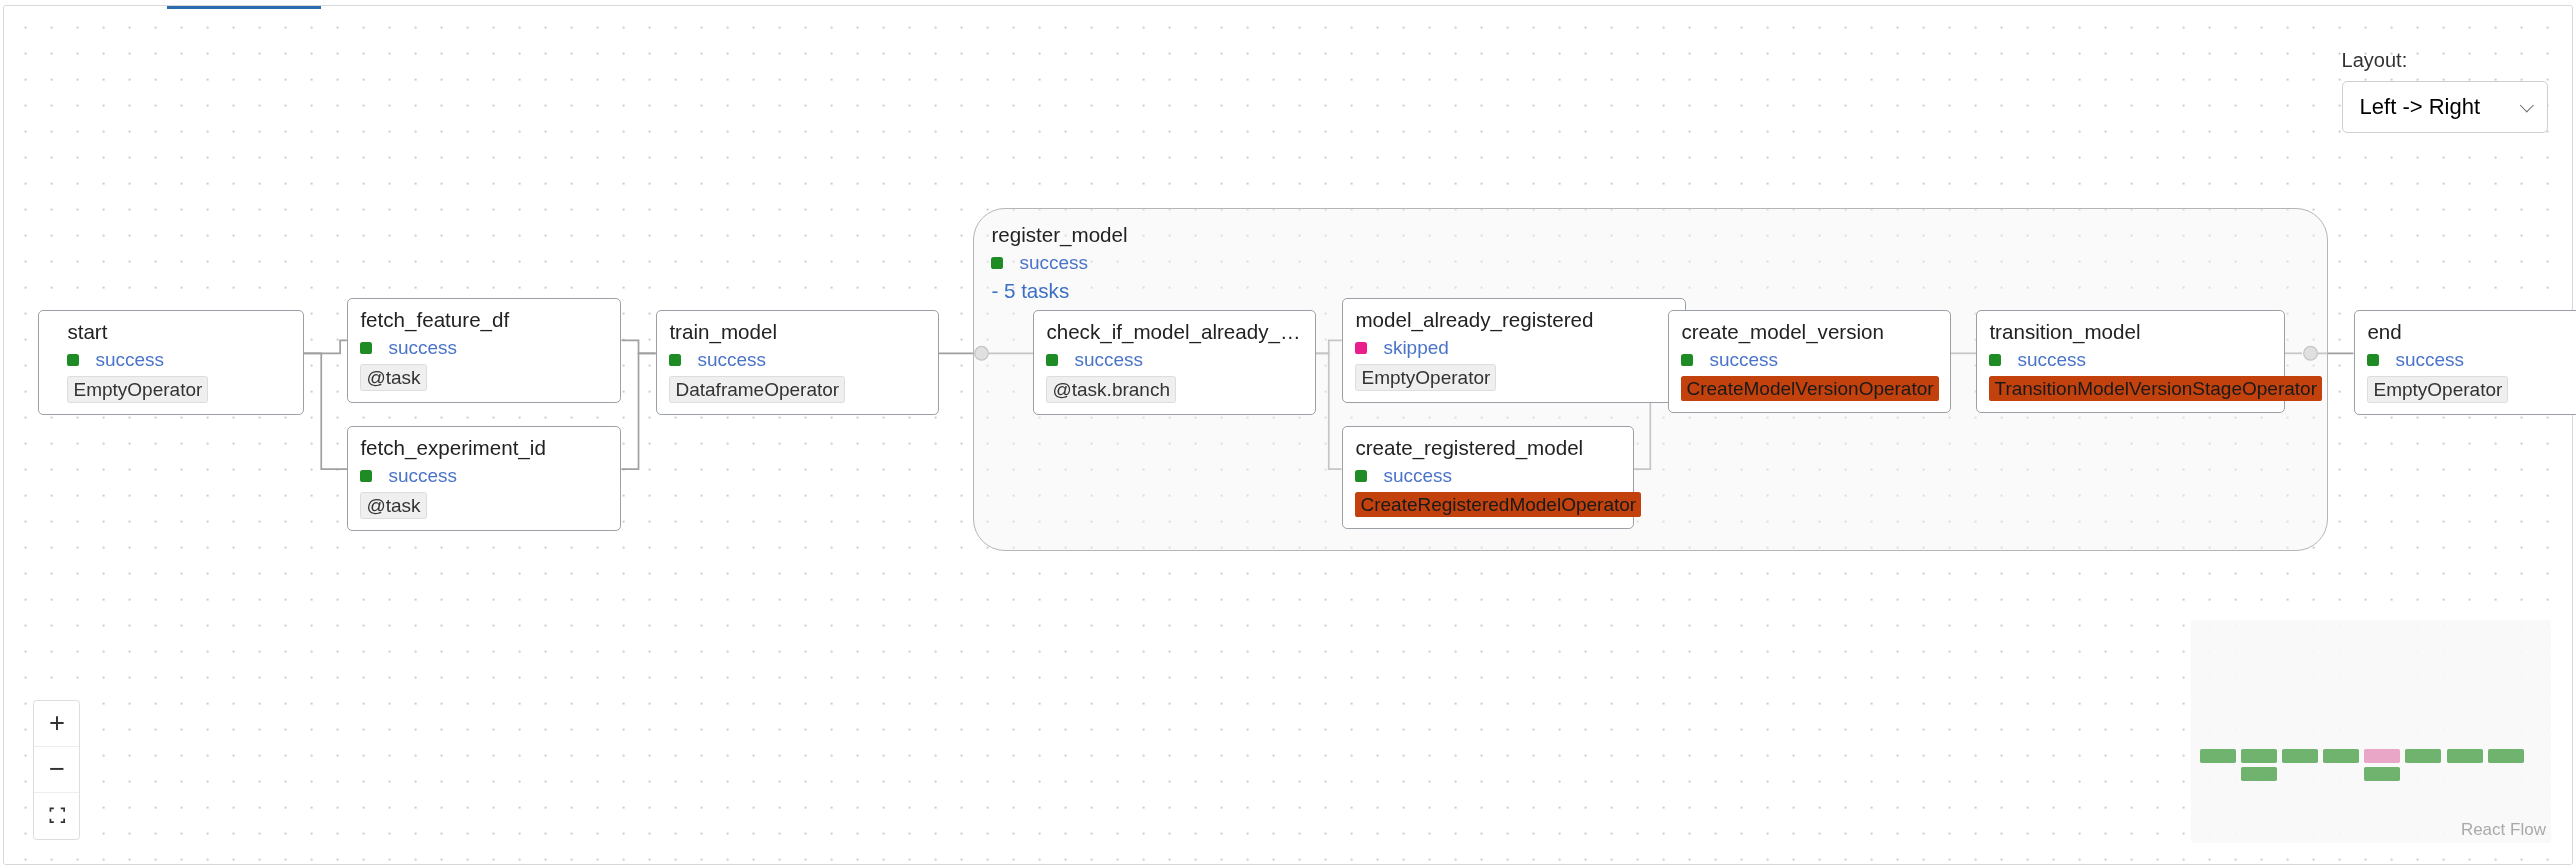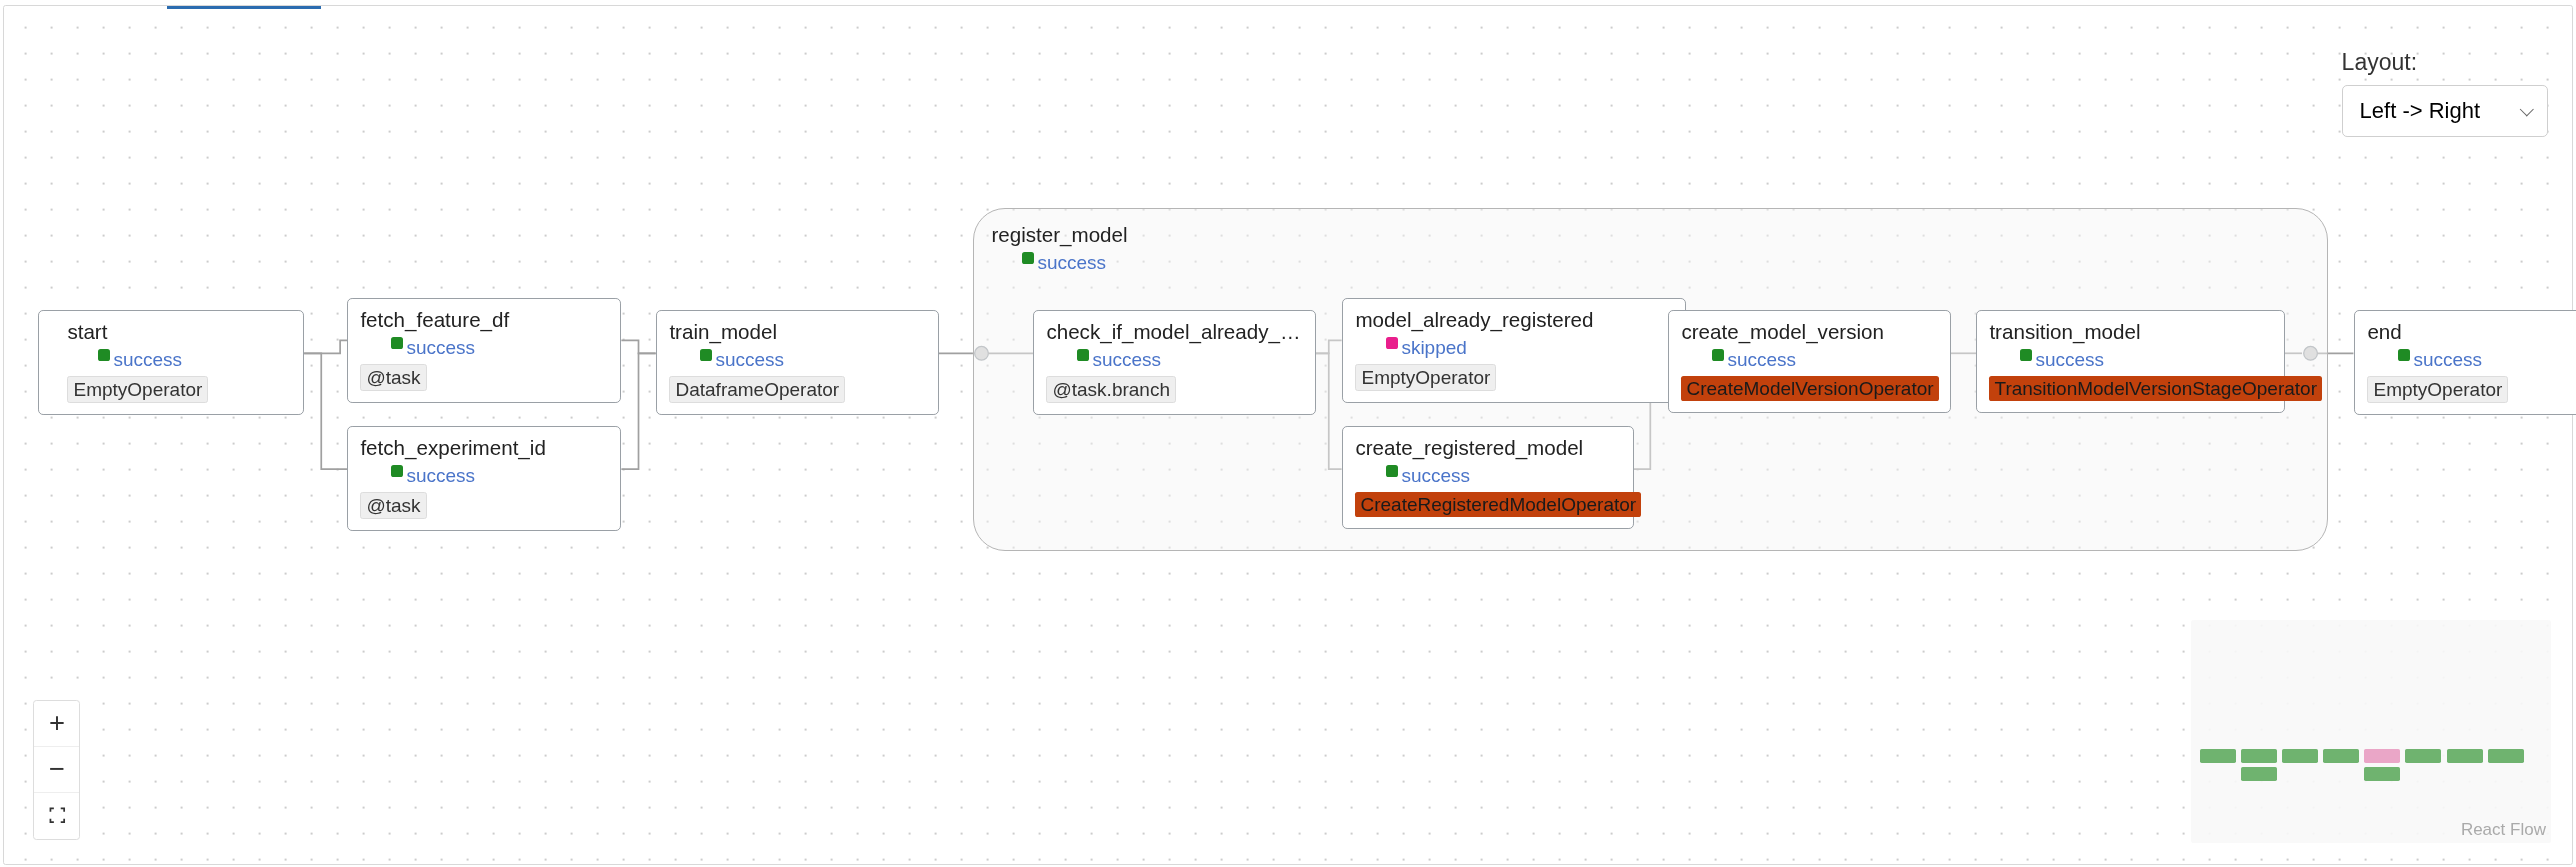--- a/index.html
+++ b/index.html
@@ -25,21 +25,21 @@
       top: 0; left: 163px;
       width: 154px; height: 3.4px;
       background: #2b6cb0;
     }
     .layout-control {
       position: absolute;
       top: 43px; right: 24px;
       text-align: left;
     }
     .layout-label {
-      font-size: 23px;
+      font-size: 20px;
       color: #333;
       margin-bottom: 8.6px;
       display: block;
     }
     .layout-select {
       border: 0.9px solid #cfcfcf;
       border-radius: 5.1px;
       padding: 12px 51px 12px 17px;
       font-size: 22px;
       background: #fff;
@@ -55,21 +55,21 @@
     }
     .node {
       position: absolute;
       background: #fff;
       border: 0.9px solid #9aa0a6;
       border-radius: 5.1px;
       padding: 8.6px 12px 10.3px 12px;
       min-width: 257px;
     }
     .node-title { font-size: 20.6px; color: #222; margin-bottom: 5.1px; white-space: nowrap; overflow:hidden; text-overflow:ellipsis; }
-    .status-row { display: flex; gap: 3px; margin-bottom: 5.1px; margin-left: 31px; }
+    .status-row { display: flex; align-items: center; gap: 16px; margin-bottom: 5.1px; }
     .status-dot { width: 12px; height: 12px; border-radius: 2.6px; flex: none; }
     .status-success { background: #1f8b24; }
     .status-skipped { background: #e91e8c; }
     .status-text { font-size: 19px; color: #4a74c9; }
     .op-label { display: inline-block; font-size: 19px; padding: 1.7px 5.1px; border-radius: 2.6px; }
     .op-plain { background: #efefef; color: #333; border: 0.9px solid #ddd;}
     .op-orange { background: #c2410c; color: #1a1a1a; }
     .group {
       position: absolute;
       border: 0.9px solid #b5b5b5;
@@ -190,20 +190,21 @@
     <span class="op-label op-plain">DataframeOperator</span>
   </div>
 
   <div class="group" style="left:969px; top:202px; width:1355px; height:343px;border-radius:32px;">
     <div class="group-header">
       <div class="title">register_model</div>
       <div class="status-row">
         <span class="status-dot status-success"></span>
         <span class="status-text">success</span>
       </div>
+      <div class="group-collapse">- 5 tasks</div>
     </div>
   </div>
 
   <div class="node" style="left:1029px; top:304px; width:283px;">
     <div class="node-title">check_if_model_already_regis…</div>
     <div class="status-row">
       <span class="status-dot status-success"></span>
       <span class="status-text">success</span>
     </div>
     <span class="op-label op-plain">@task.branch</span>

